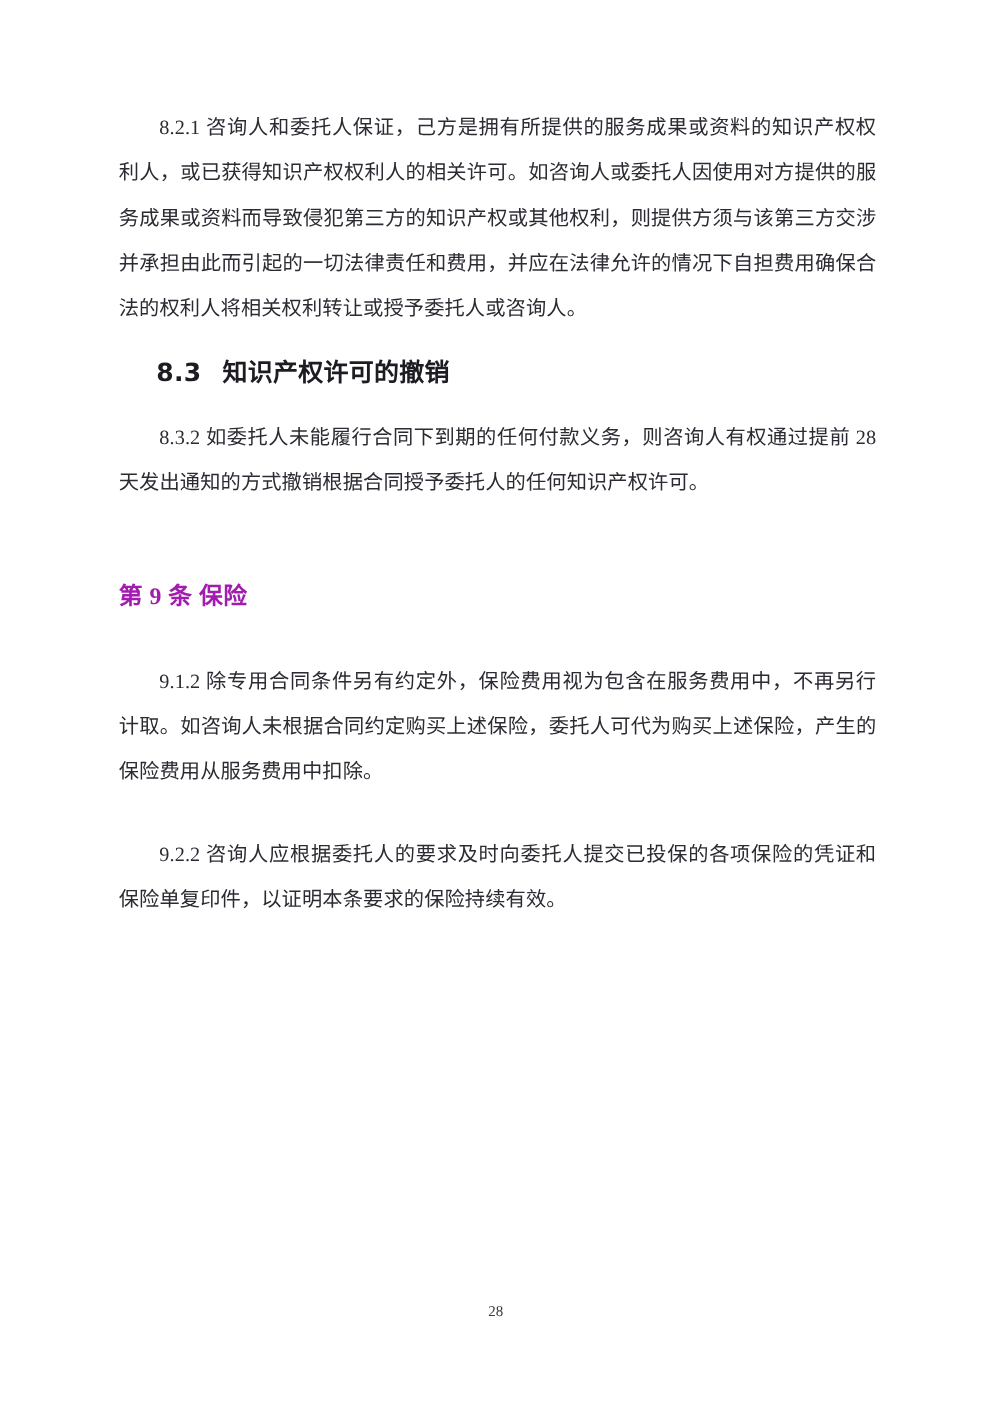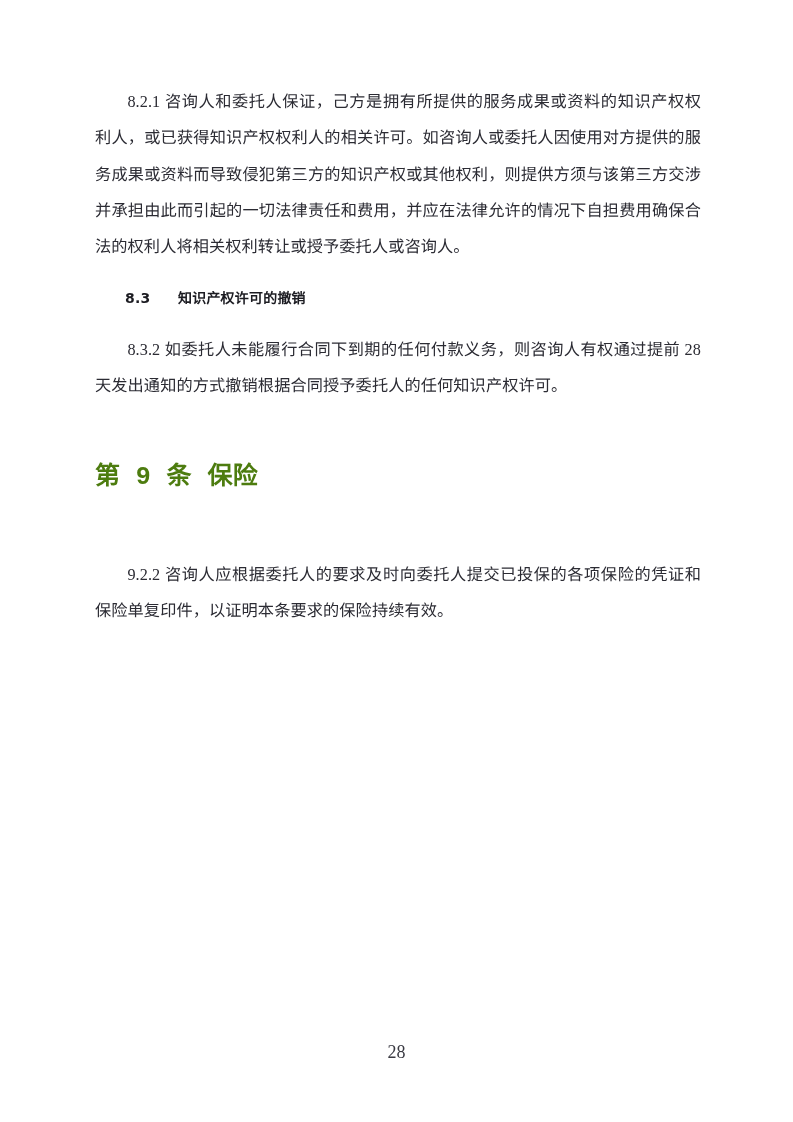--- a/index.html
+++ b/index.html
@@ -44,73 +44,74 @@
   .para + .para {
     margin-top: 0px;
     margin-left: 34px;
   }
 
   
   .subheading {
     margin: 0;
     font-family: "DejaVu Sans", "Liberation Sans", sans-serif;
     font-weight: bold;
-    font-size: 14px;
+    font-size: 20px;
     line-height: 36.3px;
     color: #1c1c22;
     text-indent: 0;
     padding-left: 30px;
     letter-spacing: 0.2px;
   }
   .subheading .num {
     display: inline-block;
     min-width: 53px;
   }
 
   
   .article-heading {
     margin: 0;
-    font-family: Liberation Mono, monospace;
+    font-family: Liberation Serif, serif;
     font-weight: bold;
-    font-size: 25px;
+    font-size: 19px;
     line-height: 36.3px;
-    color: #4d7c0f;
+    color: #a21caf;
     text-indent: 0;
     letter-spacing: 0.4px;
   }
 
   .spacer-lg { height: 56px; }
   .spacer-sm { height: 15px; }
 
   .page-number {
     position: absolute;
     left: 0;
     right: 0;
     top: 1042px;
     text-align: center;
     font-family: "Liberation Serif", "DejaVu Serif", serif;
-    font-size: 18px;
+    font-size: 12px;
     color: #3a3a42;
   }
 </style>
 </head>
 <body>
 
 <div class="page">
 
   <div class="content">
       <p class="para">8.2.1  咨询人和委托人保证，己方是拥有所提供的服务成果或资料的知识产权权利人，或已获得知识产权权利人的相关许可。如咨询人或委托人因使用对方提供的服务成果或资料而导致侵犯第三方的知识产权或其他权利，则提供方须与该第三方交涉并承担由此而引起的一切法律责任和费用，并应在法律允许的情况下自担费用确保合法的权利人将相关权利转让或授予委托人或咨询人。</p>
       <div class="spacer-sm"></div>
       <div class="subheading"><span class="num">8.3</span><span>知识产权许可的撤销</span></div>
       <div class="spacer-sm"></div>
       <p class="para">8.3.2  如委托人未能履行合同下到期的任何付款义务，则咨询人有权通过提前 28 天发出通知的方式撤销根据合同授予委托人的任何知识产权许可。</p>
       <div class="spacer-lg"></div>
       <div class="article-heading">第 9 条  保险</div>
       <div class="spacer-sm"></div>
       <div class="spacer-sm"></div>
+      <p class="para">9.1.2  除专用合同条件另有约定外，保险费用视为包含在服务费用中，不再另行计取。如咨询人未根据合同约定购买上述保险，委托人可代为购买上述保险，产生的保险费用从服务费用中扣除。</p>
       <div class="spacer-sm"></div>
       <div class="spacer-sm"></div>
       <p class="para">9.2.2  咨询人应根据委托人的要求及时向委托人提交已投保的各项保险的凭证和保险单复印件，以证明本条要求的保险持续有效。</p>
     </div>
 
   <div class="page-number">28</div>
 
 </div>
 
 </body></html>

